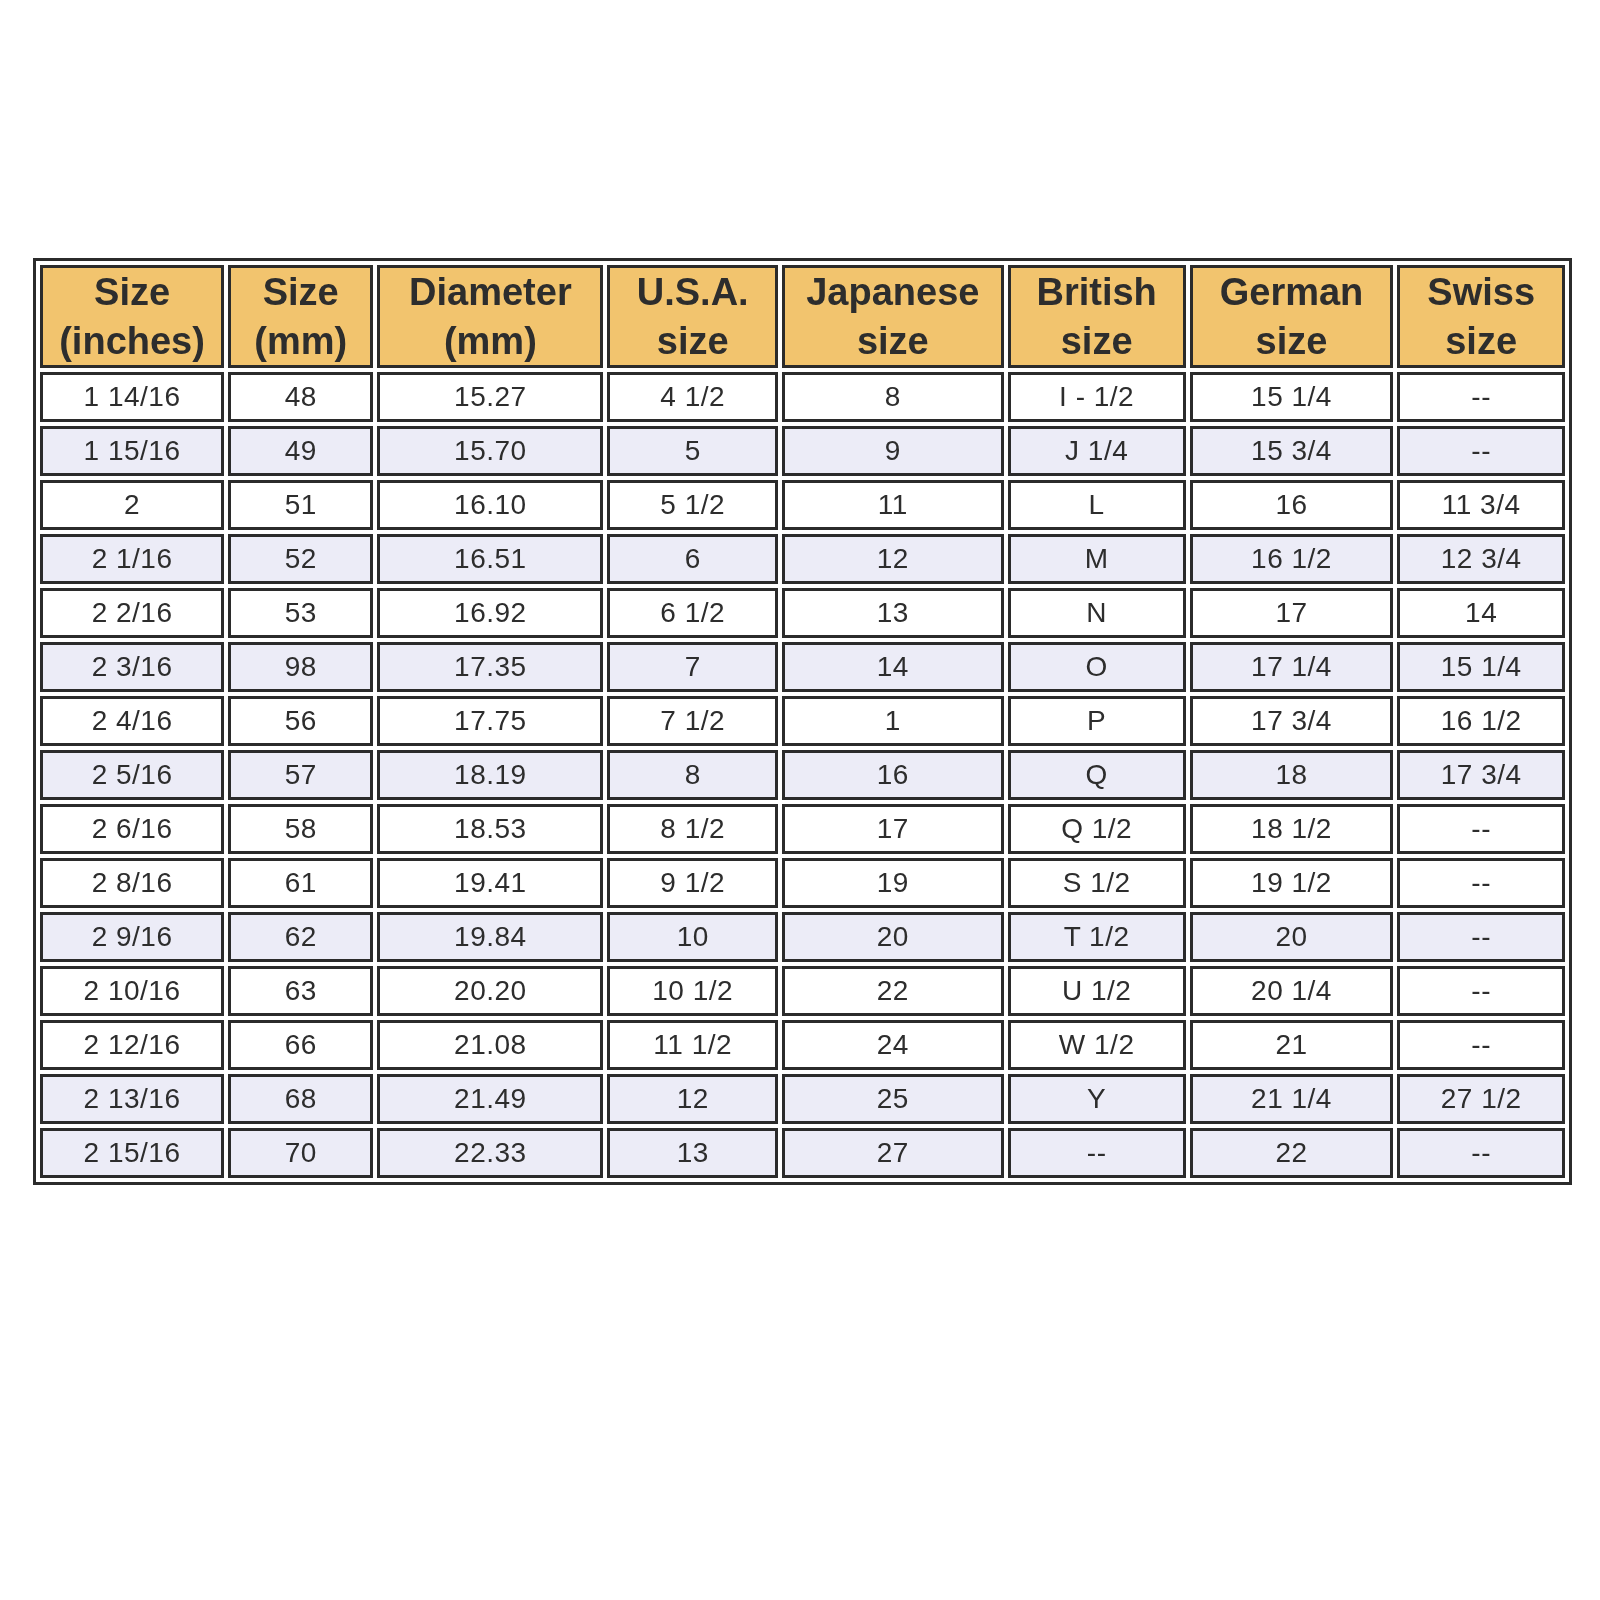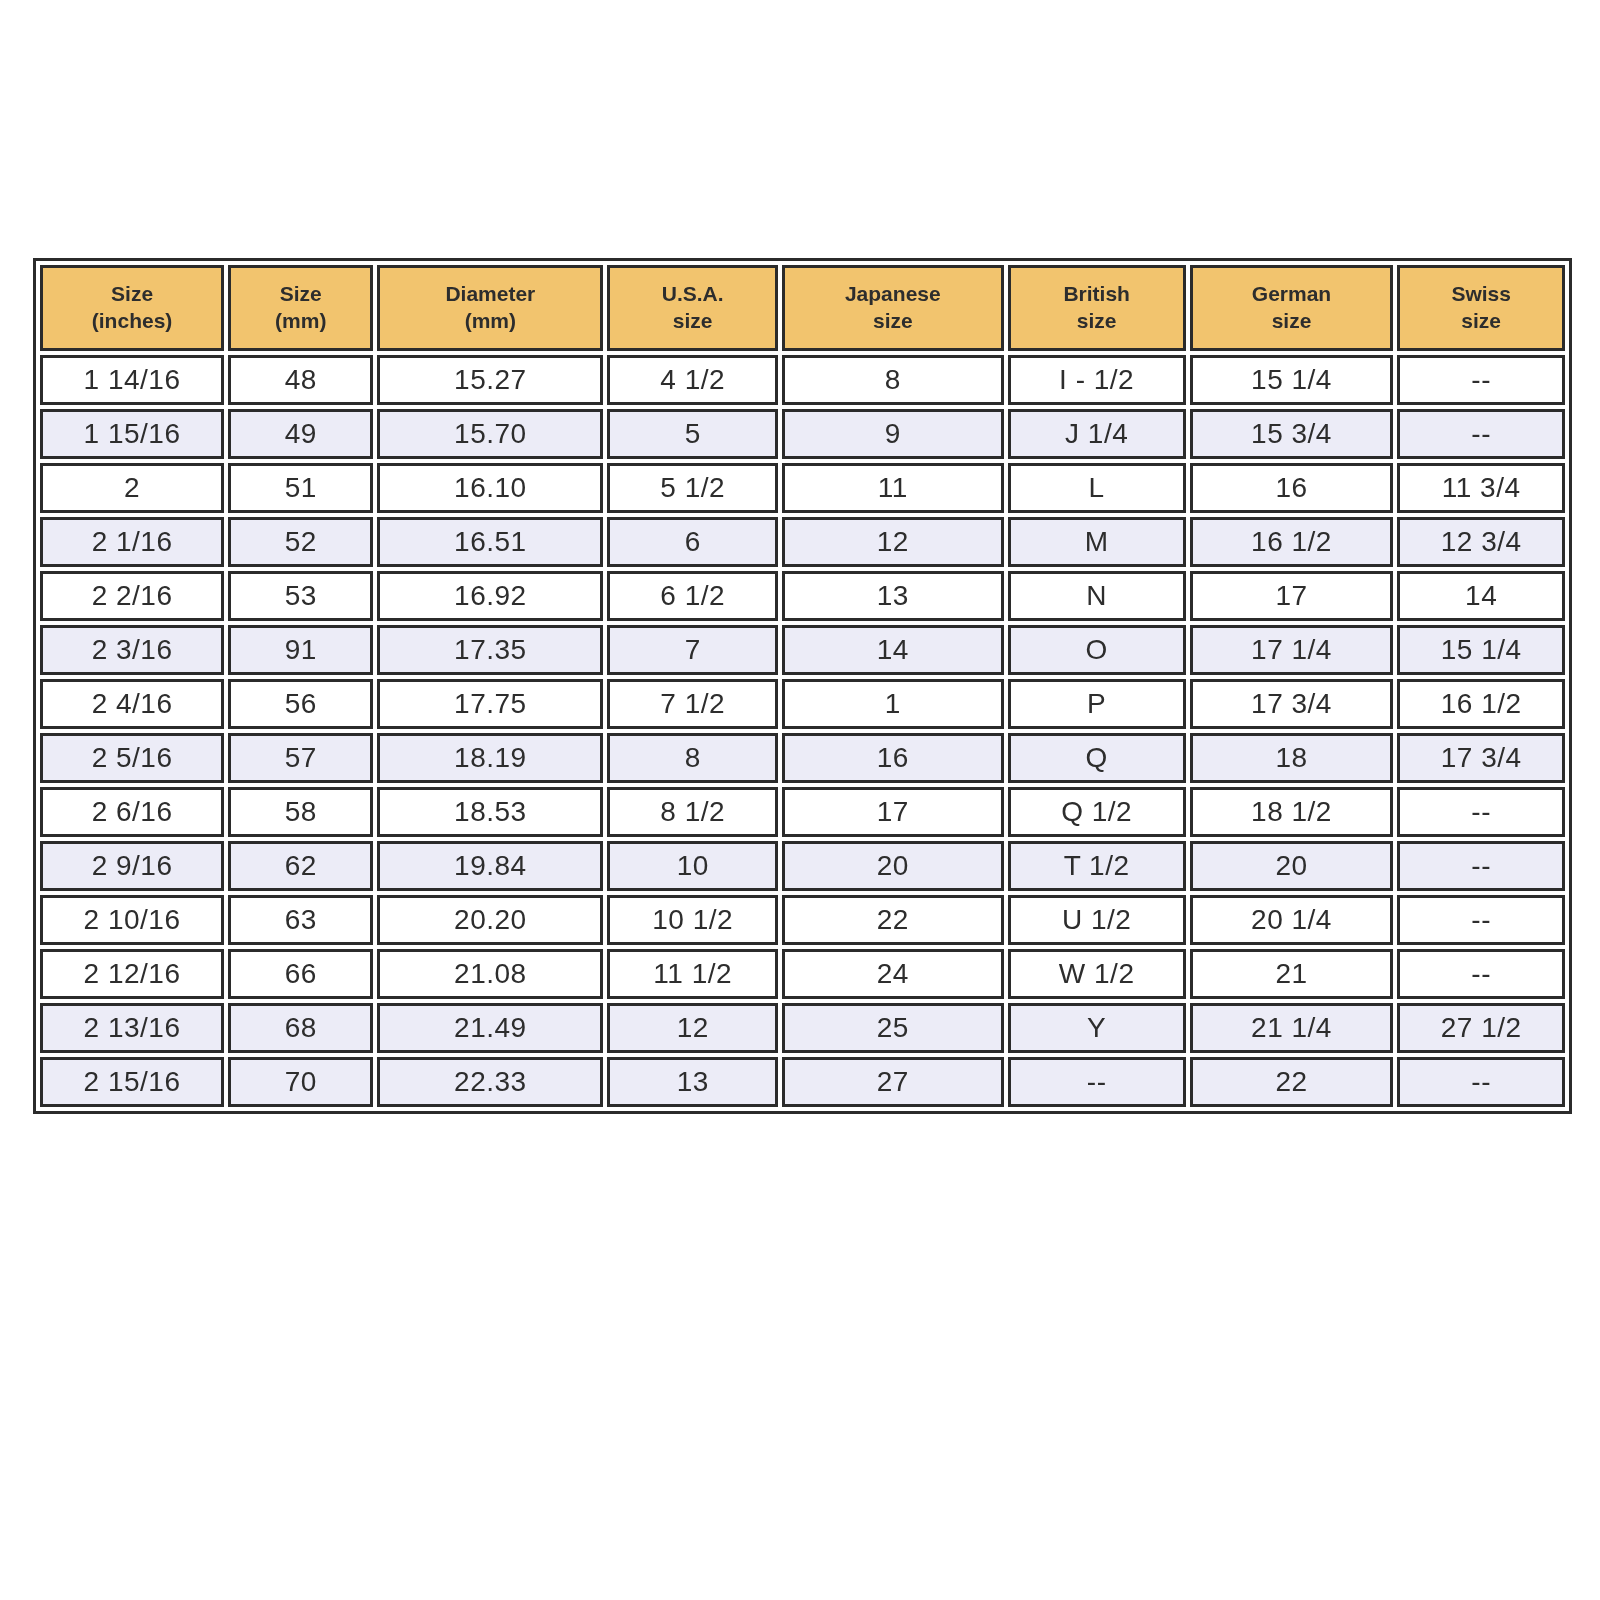--- a/index.html
+++ b/index.html
@@ -25,21 +25,21 @@
     table-layout: fixed;
     border-collapse: separate;
     border-spacing: 4px;
     border: 3px solid var(--border, #2b2b2b);
     background: #ffffff;
   }
   th {
     background: var(--header-bg, #f2c46e);
     border: 3px solid var(--border, #2b2b2b);
     color: var(--text, #2d2d2d);
-    font-size: 21px;
+    font-size: 38px;
     font-weight: bold;
     line-height: 1.28;
     height: 80px;
     text-align: center;
     vertical-align: middle;
     padding: 0;
   }
   td {
     background: var(--row-bg, #ffffff);
     border: 3px solid var(--border, #2b2b2b);
@@ -137,21 +137,21 @@
           <td>53</td>
           <td>16.92</td>
           <td>6 1/2</td>
           <td>13</td>
           <td>N</td>
           <td>17</td>
           <td>14</td>
         </tr>
         <tr class="alt">
           <td>2 3/16</td>
-          <td>91</td>
+          <td>98</td>
           <td>17.35</td>
           <td>7</td>
           <td>14</td>
           <td>O</td>
           <td>17 1/4</td>
           <td>15 1/4</td>
         </tr>
         <tr>
           <td>2 4/16</td>
           <td>56</td>
@@ -175,20 +175,30 @@
         <tr>
           <td>2 6/16</td>
           <td>58</td>
           <td>18.53</td>
           <td>8 1/2</td>
           <td>17</td>
           <td>Q 1/2</td>
           <td>18 1/2</td>
           <td>--</td>
         </tr>
+        <tr>
+          <td>2 8/16</td>
+          <td>61</td>
+          <td>19.41</td>
+          <td>9 1/2</td>
+          <td>19</td>
+          <td>S 1/2</td>
+          <td>19 1/2</td>
+          <td>--</td>
+        </tr>
         <tr class="alt">
           <td>2 9/16</td>
           <td>62</td>
           <td>19.84</td>
           <td>10</td>
           <td>20</td>
           <td>T 1/2</td>
           <td>20</td>
           <td>--</td>
         </tr>

